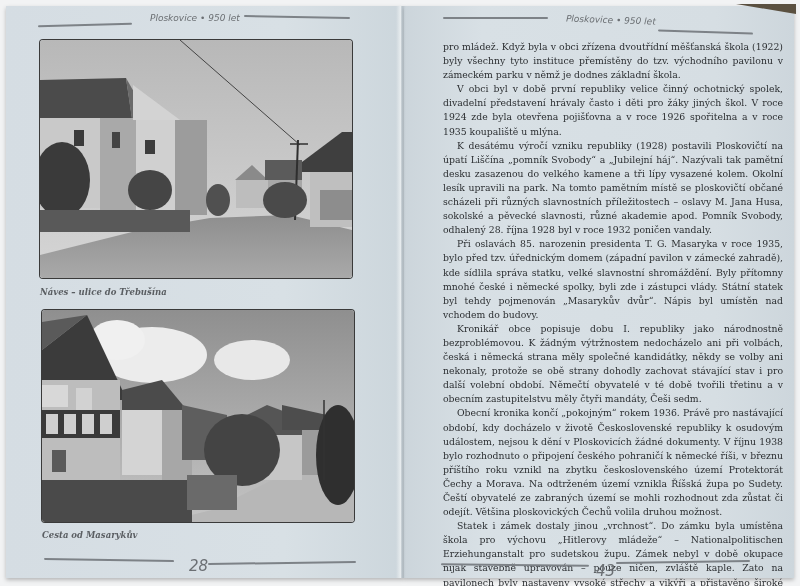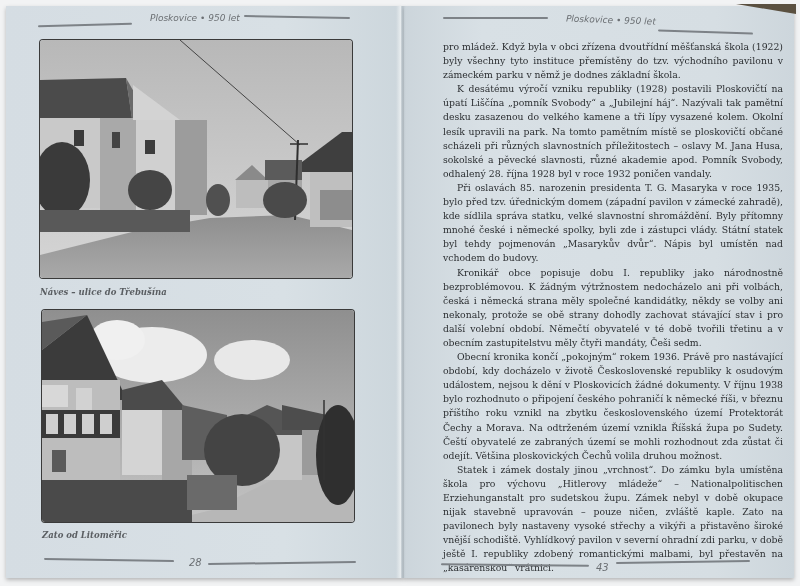--- a/index.html
+++ b/index.html
@@ -6,21 +6,21 @@
   body{width:800px;height:586px;overflow:hidden;background:#f2f3f4;position:relative;font-family:"DejaVu Serif",serif;}
   .spread{position:absolute;left:0;top:0;width:800px;height:586px;}
   .page{position:absolute;top:6px;height:572px;background:linear-gradient(90deg,#d2dbe1 0%,#d7dfe4 60%,#cfd8de 100%);box-shadow:0 2px 4px rgba(0,0,0,0.25);}
   .page.left{left:6px;width:398px;background:linear-gradient(90deg,#d5dde3 0%,#d8e0e5 70%,#ccd6dc 100%);}
   .page.right{left:404px;width:390px;background:linear-gradient(90deg,#ccd5db 0%,#d8e0e5 20%,#d6dee3 80%,#cdd6dc 100%);}
   .gutter{position:absolute;left:396px;top:6px;width:10px;height:572px;background:linear-gradient(90deg,rgba(255,255,255,0) 0%,rgba(255,255,255,0.55) 45%,rgba(160,170,178,0.4) 60%,rgba(255,255,255,0) 100%);}
   .runhead{position:absolute;font-family:"DejaVu Sans",sans-serif;font-style:italic;font-size:9px;color:#6b6f73;}
   .rule{position:absolute;height:1.5px;background:#7d8287;border-radius:1px;}
   .photo{position:absolute;border-radius:3px;overflow:hidden;box-shadow:0 0 0 1px #3a3a3a;}
   .caption{position:absolute;font-style:italic;font-size:8.5px;color:#5a5e62;font-weight:bold;}
-  .pageno{position:absolute;font-family:"DejaVu Sans",sans-serif;font-style:italic;font-size:10px;color:#6b6f73;}
+  .pageno{position:absolute;font-family:"DejaVu Sans",sans-serif;font-style:italic;font-size:15px;color:#6b6f73;}
   .body-text{position:absolute;left:443px;top:40px;width:340px;font-size:9.3px;line-height:14.1px;color:#2b2e31;text-align:justify;}
   .body-text p{margin:0;text-indent:14px;}
   .body-text p.first{text-indent:0;}
   .corner{position:absolute;right:4px;top:4px;width:0;height:0;border-top:10px solid #5a5040;border-left:60px solid transparent;}
 </style>
 </head>
 <body>
 
 <div class="spread">
 
@@ -122,32 +122,33 @@
       <rect x="260" y="120" width="30" height="45" fill="#9b9b9b"></rect>
 
       <ellipse cx="200" cy="140" rx="38" ry="36" fill="#444"></ellipse>
       <ellipse cx="296" cy="145" rx="22" ry="50" fill="#2f2f2f"></ellipse>
       <line x1="282" y1="90" x2="282" y2="170" stroke="#333" stroke-width="1.5"></line>
 
       <rect x="0" y="170" width="150" height="42" fill="#4a4a4a"></rect>
       <rect x="145" y="165" width="50" height="35" fill="#6a6a6a"></rect>
     </svg>
   </div>
-  <div class="caption" style="left:42px;top:530px;">Zato od Litoměřic</div>
+  <div class="caption" style="left:42px;top:530px;">Cesta od Masarykův</div>
 
   <div class="rule" style="left:44px;top:559px;width:130px;transform:rotate(1deg);"></div>
   <div class="pageno" style="left:189px;top:557px;">28</div>
   <div class="rule" style="left:208px;top:562px;width:148px;transform:rotate(-0.8deg);"></div>
 
   <div class="rule" style="left:443px;top:17px;width:105px;"></div>
   <div class="runhead" style="left:566px;top:15px;transform:rotate(2deg);">Ploskovice • 950 let</div>
   <div class="rule" style="left:658px;top:31px;width:95px;transform:rotate(2deg);"></div>
 
   <div class="body-text">
     <p class="first">pro mládež. Když byla v obci zřízena dvoutřídní měšťanská škola (1922) byly všechny tyto instituce přemístěny do tzv. východního pavilonu v zámeckém parku v němž je dodnes základní škola.</p>
+    <p>V obci byl v době první republiky velice činný ochotnický spolek, divadelní představení hrávaly často i děti pro žáky jiných škol. V roce 1924 zde byla otevřena pojišťovna a v roce 1926 spořitelna a v roce 1935 koupaliště u mlýna.</p>
     <p>K desátému výročí vzniku republiky (1928) postavili Ploskovičtí na úpatí Liščína „pomník Svobody“ a „Jubilejní háj“. Nazývali tak pamětní desku zasazenou do velkého kamene a tři lípy vysazené kolem. Okolní lesík upravili na park. Na tomto pamětním místě se ploskovičtí občané scházeli při různých slavnostních příležitostech – oslavy M. Jana Husa, sokolské a pěvecké slavnosti, různé akademie apod. Pomník Svobody, odhalený 28. října 1928 byl v roce 1932 poničen vandaly.</p>
     <p>Při oslavách 85. narozenin presidenta T. G. Masaryka v roce 1935, bylo před tzv. úřednickým domem (západní pavilon v zámecké zahradě), kde sídlila správa statku, velké slavnostní shromáždění. Byly přítomny mnohé české i německé spolky, byli zde i zástupci vlády. Státní statek byl tehdy pojmenován „Masarykův dvůr“. Nápis byl umístěn nad vchodem do budovy.</p>
     <p>Kronikář obce popisuje dobu I. republiky jako národnostně bezproblémovou. K žádným výtržnostem nedocházelo ani při volbách, česká i německá strana měly společné kandidátky, někdy se volby ani nekonaly, protože se obě strany dohodly zachovat stávající stav i pro další volební období. Němečtí obyvatelé v té době tvořili třetinu a v obecním zastupitelstvu měly čtyři mandáty, Češi sedm.</p>
     <p>Obecní kronika končí „pokojným“ rokem 1936. Právě pro nastávající období, kdy docházelo v životě Československé republiky k osudovým událostem, nejsou k dění v Ploskovicích žádné dokumenty. V říjnu 1938 bylo rozhodnuto o připojení českého pohraničí k německé říši, v březnu příštího roku vznikl na zbytku československého území Protektorát Čechy a Morava. Na odtrženém území vznikla Říšská župa po Sudety. Čeští obyvatelé ze zabraných území se mohli rozhodnout zda zůstat či odejít. Většina ploskovických Čechů volila druhou možnost.</p>
     <p>Statek i zámek dostaly jinou „vrchnost“. Do zámku byla umístěna škola pro výchovu „Hitlerovy mládeže“ – Nationalpolitischen Erziehunganstalt pro sudetskou župu. Zámek nebyl v době okupace nijak stavebně upravován – pouze ničen, zvláště kaple. Zato na pavilonech byly nastaveny vysoké střechy a vikýři a přistavěno široké vnější schodiště. Vyhlídkový pavilon v severní ohradní zdi parku, v době ještě I. republiky zdobený romantickými malbami, byl přestavěn na „kasárenskou“ vrátnici.</p>
 
   </div>
 
   <div class="rule" style="left:441px;top:564px;width:148px;transform:rotate(0.6deg);"></div>
   <div class="pageno" style="left:596px;top:562px;">43</div>

